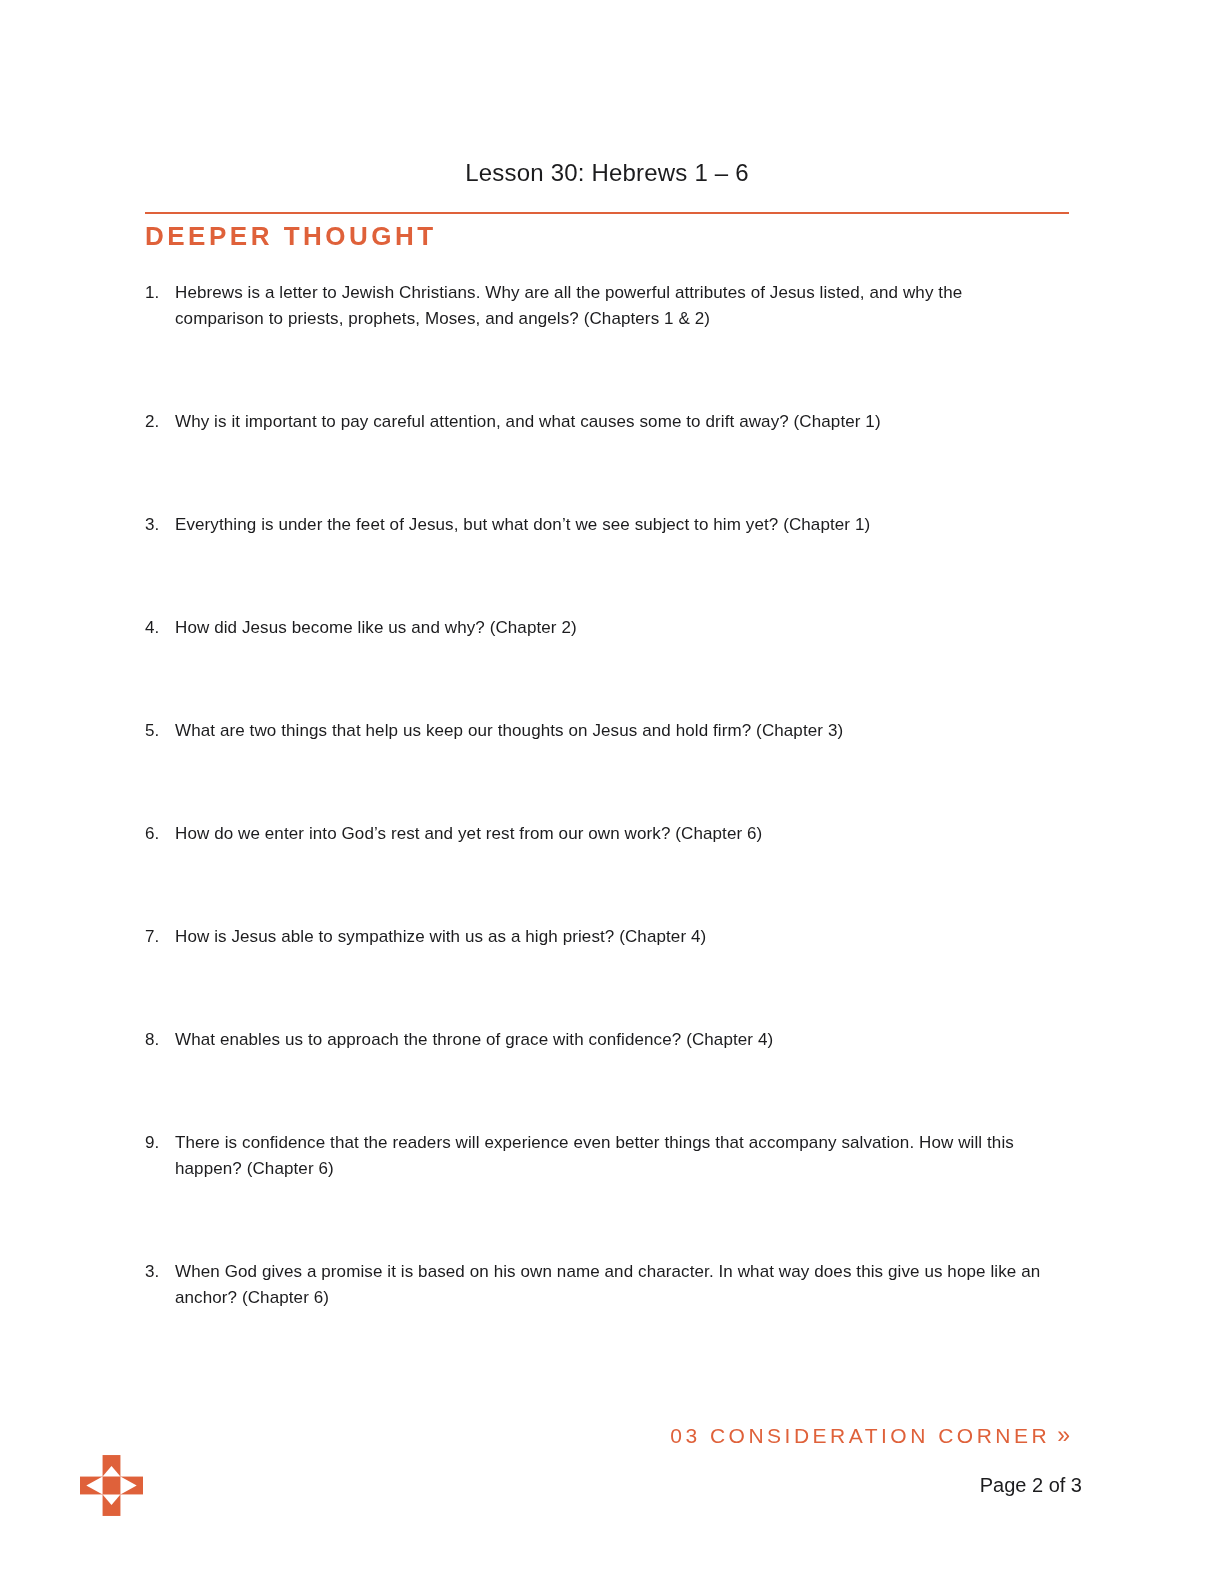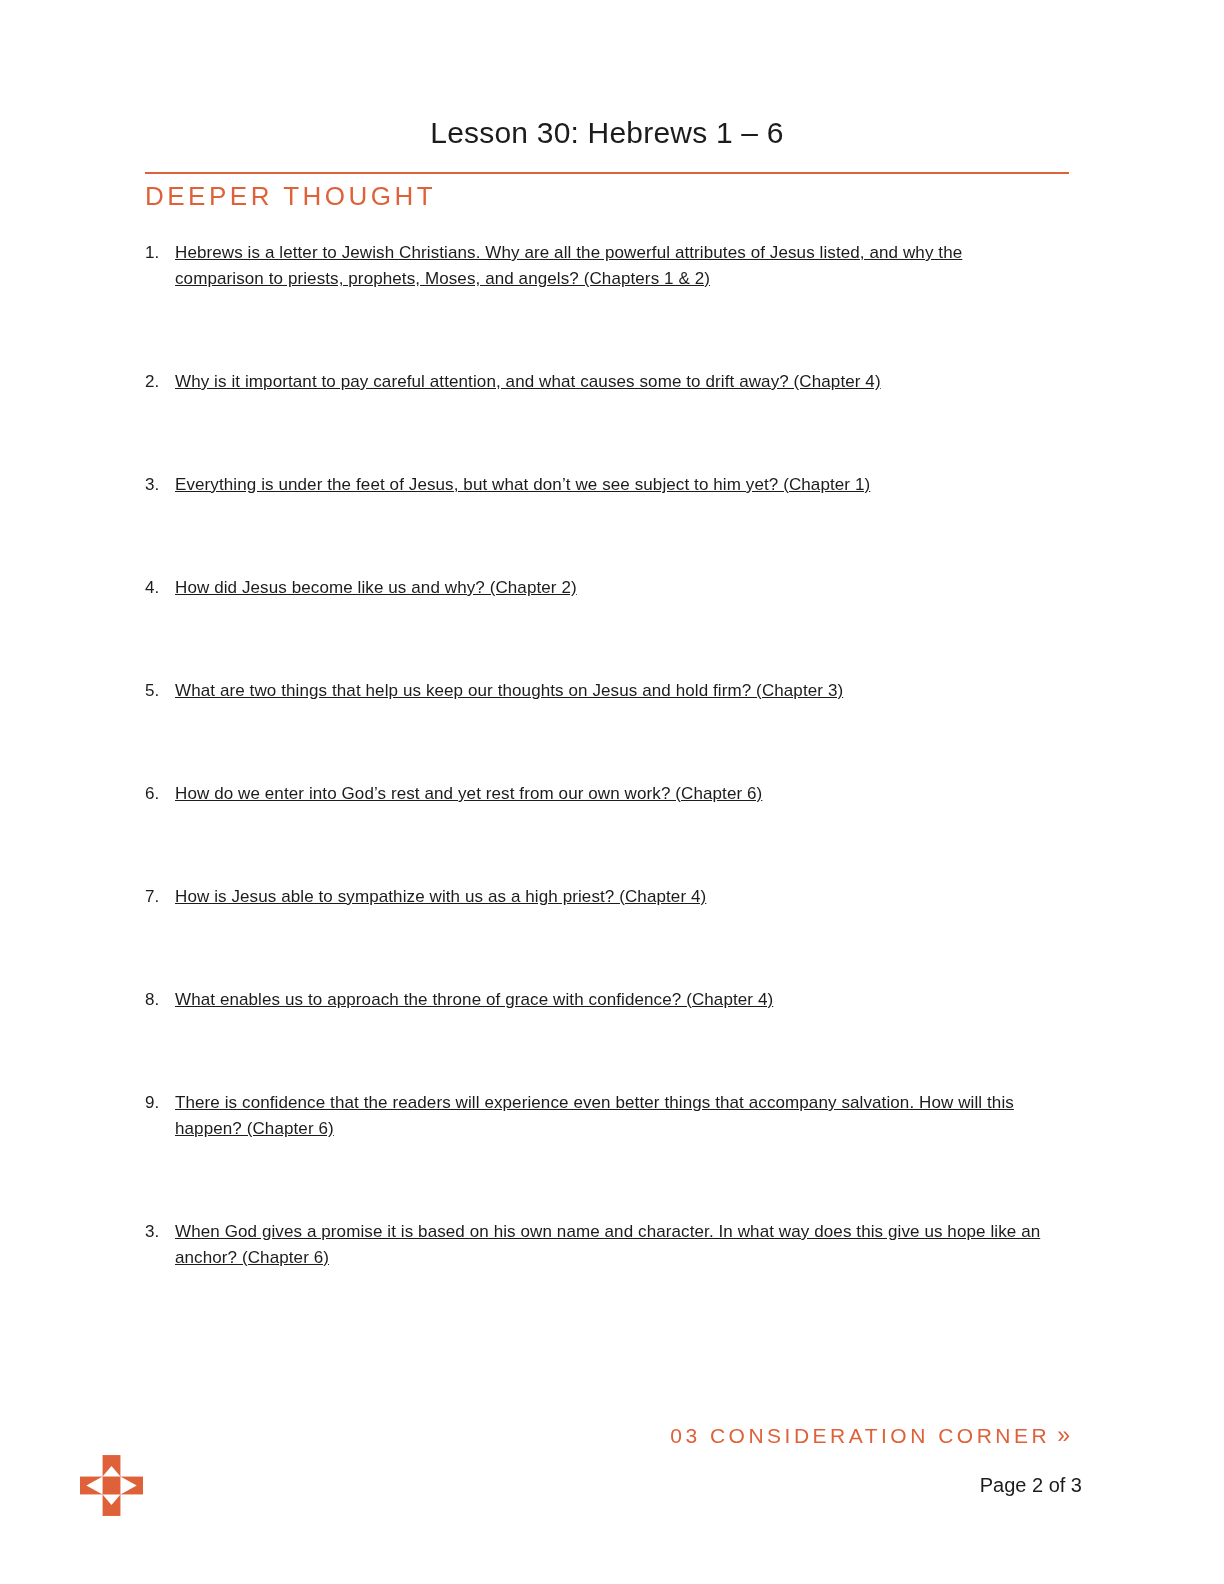--- a/index.html
+++ b/index.html
@@ -12,59 +12,60 @@
     position: relative;
     overflow: hidden;
     font-family: "Liberation Sans", sans-serif;
     color: var(--ink);
   }
   .content { margin-left: 145px; margin-right: 155px; }
 
   .doc-title {
     padding-top: 118px;
     text-align: center;
-    font-size: 30px;
+    font-size: 24px;
     line-height: 30px;
     font-weight: 500;
     letter-spacing: 0.2px;
     color: var(--ink);
+    margin-top: 40px;
   }
   .divider {
     margin-top: 24px;
     border: none;
     border-top: 2px solid var(--accent);
     height: 0;
   }
   .section-number {
     margin-top: 17px;
     font-size: 29px;
     line-height: 30px;
     font-weight: 700;
     color: var(--accent);
     letter-spacing: 1px;
   }
   .section-title {
     margin-top: 2px;
     font-size: 26px;
     line-height: 28px;
-    font-weight: 400;
+    font-weight: 700;
     color: var(--accent);
     letter-spacing: 3.5px;
   }
   .questions { margin-top: 30px; }
   .question {
     display: flex;
     align-items: flex-start;
     margin-bottom: 77px;
     font-size: 17px;
     line-height: 26px;
     color: var(--ink);
   }
   .q-num { flex: 0 0 30px; }
-  .q-text { flex: 1; max-width: 880px; letter-spacing: 0.1px; text-decoration: underline; }
+  .q-text { flex: 1; max-width: 880px; letter-spacing: 0.1px; }
 
   .next-section-link {
     position: absolute;
     top: 1422px;
     right: 154px;
     font-size: 21px;
     line-height: 26px;
     letter-spacing: 3.5px;
     font-weight: 500;
     color: var(--accent);
@@ -104,21 +105,21 @@
   <hr class="divider">
   <div class="section-title">DEEPER THOUGHT</div>
 
   <div class="questions">
     <div class="question">
       <span class="q-num">1.</span>
       <span class="q-text">Hebrews is a letter to Jewish Christians. Why are all the powerful attributes of Jesus listed, and why the comparison to priests, prophets, Moses, and angels? (Chapters 1 &amp; 2)</span>
     </div>
     <div class="question">
       <span class="q-num">2.</span>
-      <span class="q-text">Why is it important to pay careful attention, and what causes some to drift away? (Chapter 4)</span>
+      <span class="q-text">Why is it important to pay careful attention, and what causes some to drift away? (Chapter 1)</span>
     </div>
     <div class="question">
       <span class="q-num">3.</span>
       <span class="q-text">Everything is under the feet of Jesus, but what don’t we see subject to him yet? (Chapter 1)</span>
     </div>
     <div class="question">
       <span class="q-num">4.</span>
       <span class="q-text">How did Jesus become like us and why? (Chapter 2)</span>
     </div>
     <div class="question">

